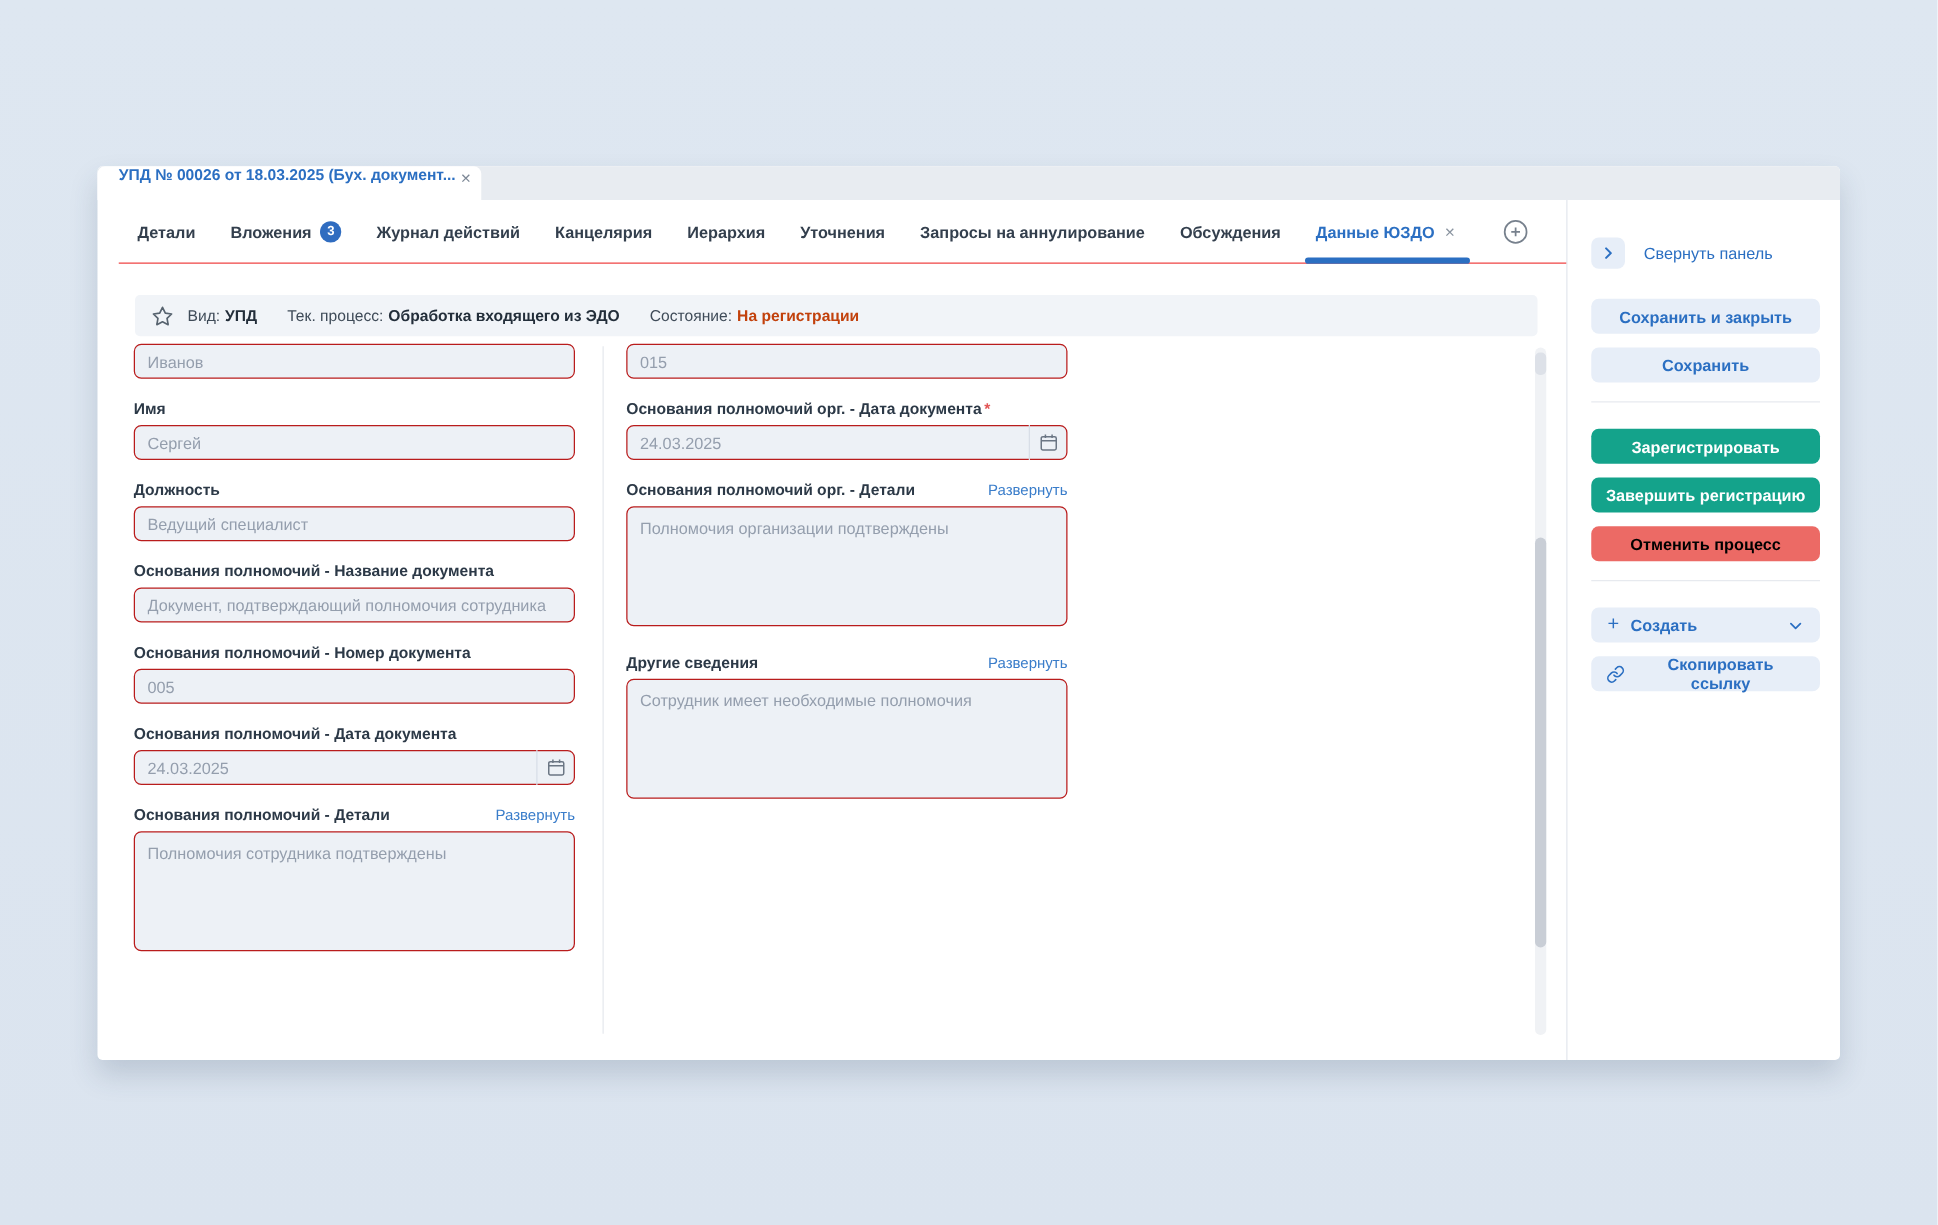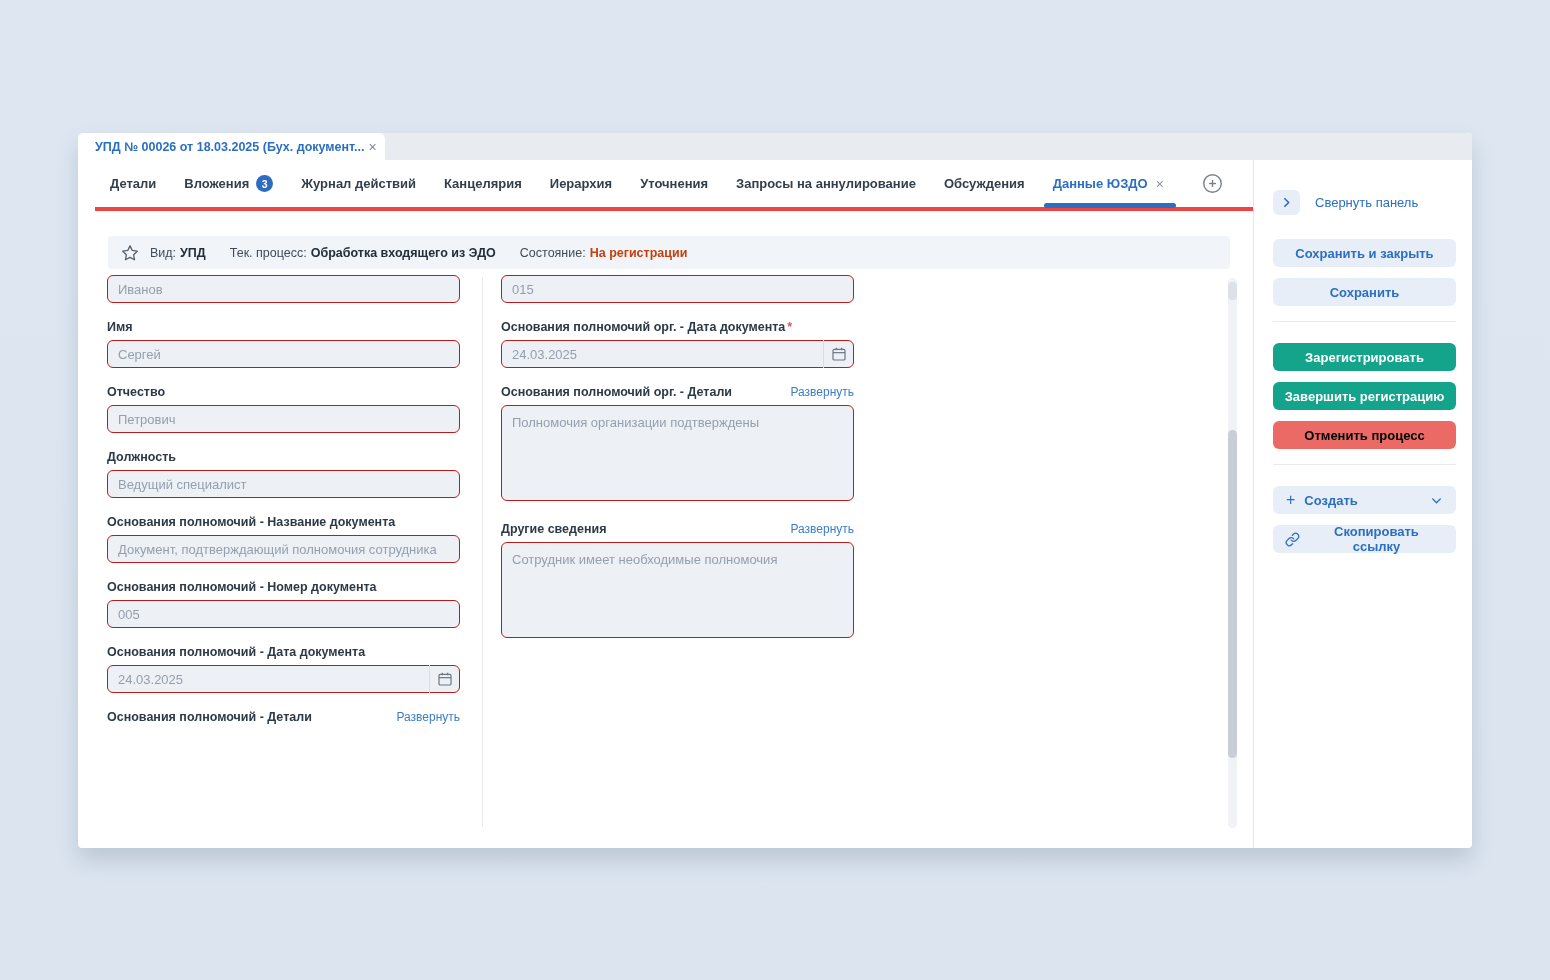--- a/index.html
+++ b/index.html
@@ -11,31 +11,31 @@
   }
   .card {
     position:absolute; left:78px; top:133px; width:1394px; height:715px;
     background:#ffffff; border-radius:4px;
     box-shadow:0 12px 22px rgba(45,65,95,.18);
   }
   
   .docbar { height:27px; background:#e8ecf1; border-radius:4px 4px 0 0; display:flex; }
   .doc-tab {
     width:307px; background:#ffffff; border-radius:6px 6px 0 0;
-    display:flex; align-items:center; padding:0 10px 0 17px; cursor:pointer;
+    display:flex; align-items:flex-start; padding:0 10px 0 17px; cursor:pointer;
   }
   .doc-tab-title { color:#2b6fc2; font-weight:700; font-size:12.5px; white-space:nowrap; flex:1; }
   .doc-close { color:#7d8896; font-size:14px; line-height:1; padding:2px 4px; cursor:pointer; }
   
   .cbody { display:flex; height:688px; }
   .main { flex:1; min-width:0; padding-left:17px; position:relative; }
   
   .tabs-row {
     display:flex; align-items:center; gap:28px; height:51px;
-    border-bottom:4px solid #ef4444; padding-left:15px; margin-right:0;
+    border-bottom:1px solid #ef4444; padding-left:15px; margin-right:0;
   }
   .tab {
     position:relative; height:100%; display:flex; align-items:center;
     font-size:13px; font-weight:600; color:#333f4d; white-space:nowrap; cursor:pointer;
   }
   .tab.active { color:#2b6fc2; }
   .tab.active::after {
     content:""; position:absolute; left:-9px; right:-12px; bottom:-1px;
     height:5px; background:#2b6fc2; border-radius:4px;
   }
@@ -185,26 +185,20 @@
             <input class="ctl" readonly="" value="Иванов" style="">
           </div>
           <div class="field">
             <div class="label-row">
                 <span class="flabel">Имя</span>
               </div>
             <input class="ctl" readonly="" value="Сергей" style="">
           </div>
           <div class="field">
             <div class="label-row">
-                <span class="flabel">Отчество</span>
-              </div>
-            <input class="ctl" readonly="" value="Петрович" style="">
-          </div>
-          <div class="field">
-            <div class="label-row">
                 <span class="flabel">Должность</span>
               </div>
             <input class="ctl" readonly="" value="Ведущий специалист" style="">
           </div>
           <div class="field">
             <div class="label-row">
                 <span class="flabel">Основания полномочий - Название документа</span>
               </div>
             <input class="ctl" readonly="" value="Документ, подтверждающий полномочия сотрудника" style="">
           </div>
@@ -228,20 +222,21 @@
                     <line x1="16" y1="2.5" x2="16" y2="6.5"></line>
                 </svg>
               </span>
             </div>
           </div>
           <div class="field">
             <div class="label-row">
               <span class="flabel">Основания полномочий - Детали</span>
               <span class="expand">Развернуть</span>
             </div>
+            <textarea class="ctl" readonly="" style="">Полномочия сотрудника подтверждены</textarea>
           </div>
         </div>
 
         <div class="col-divider"></div>
 
         <div class="col">
           <div class="field first">
             <input class="ctl" readonly="" value="015" style="">
           </div>
           <div class="field">

